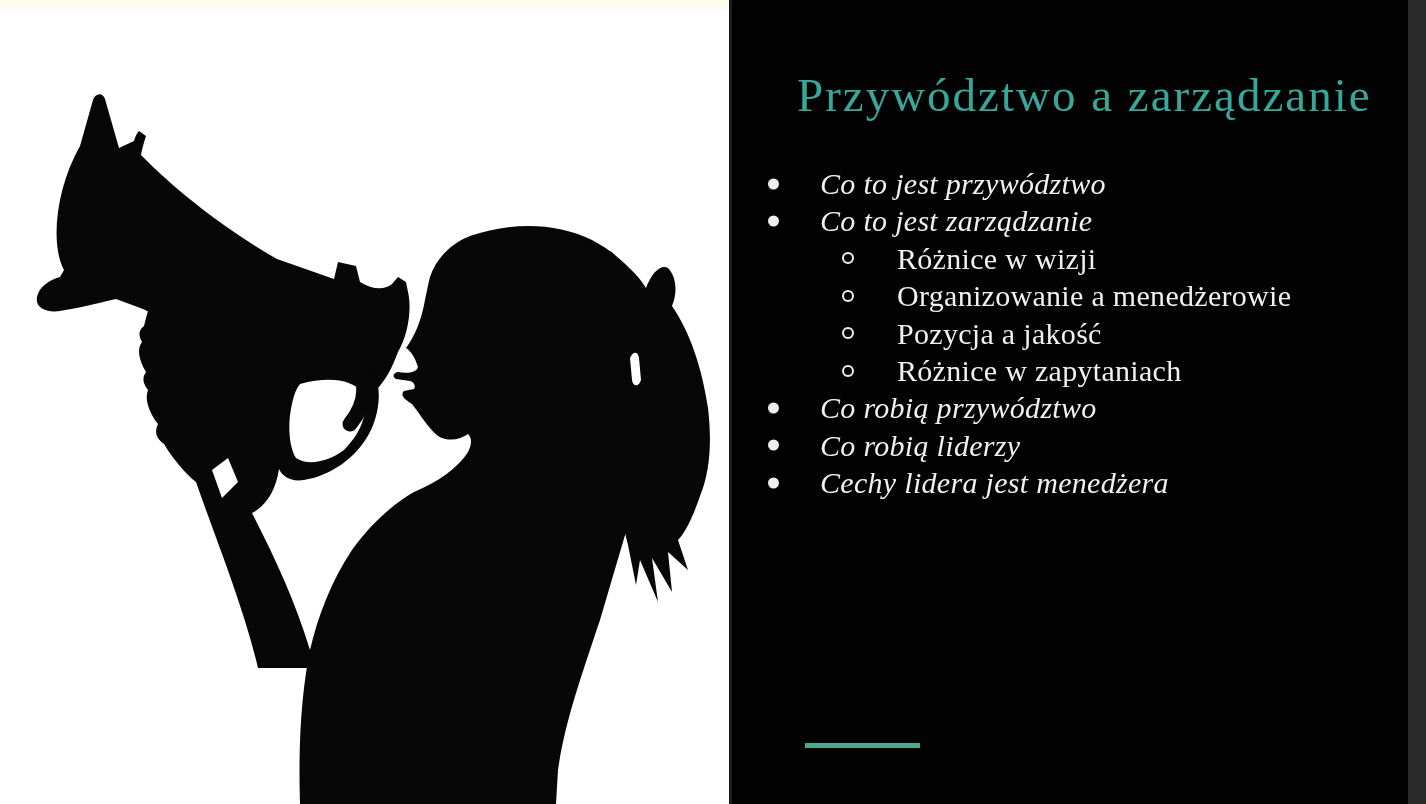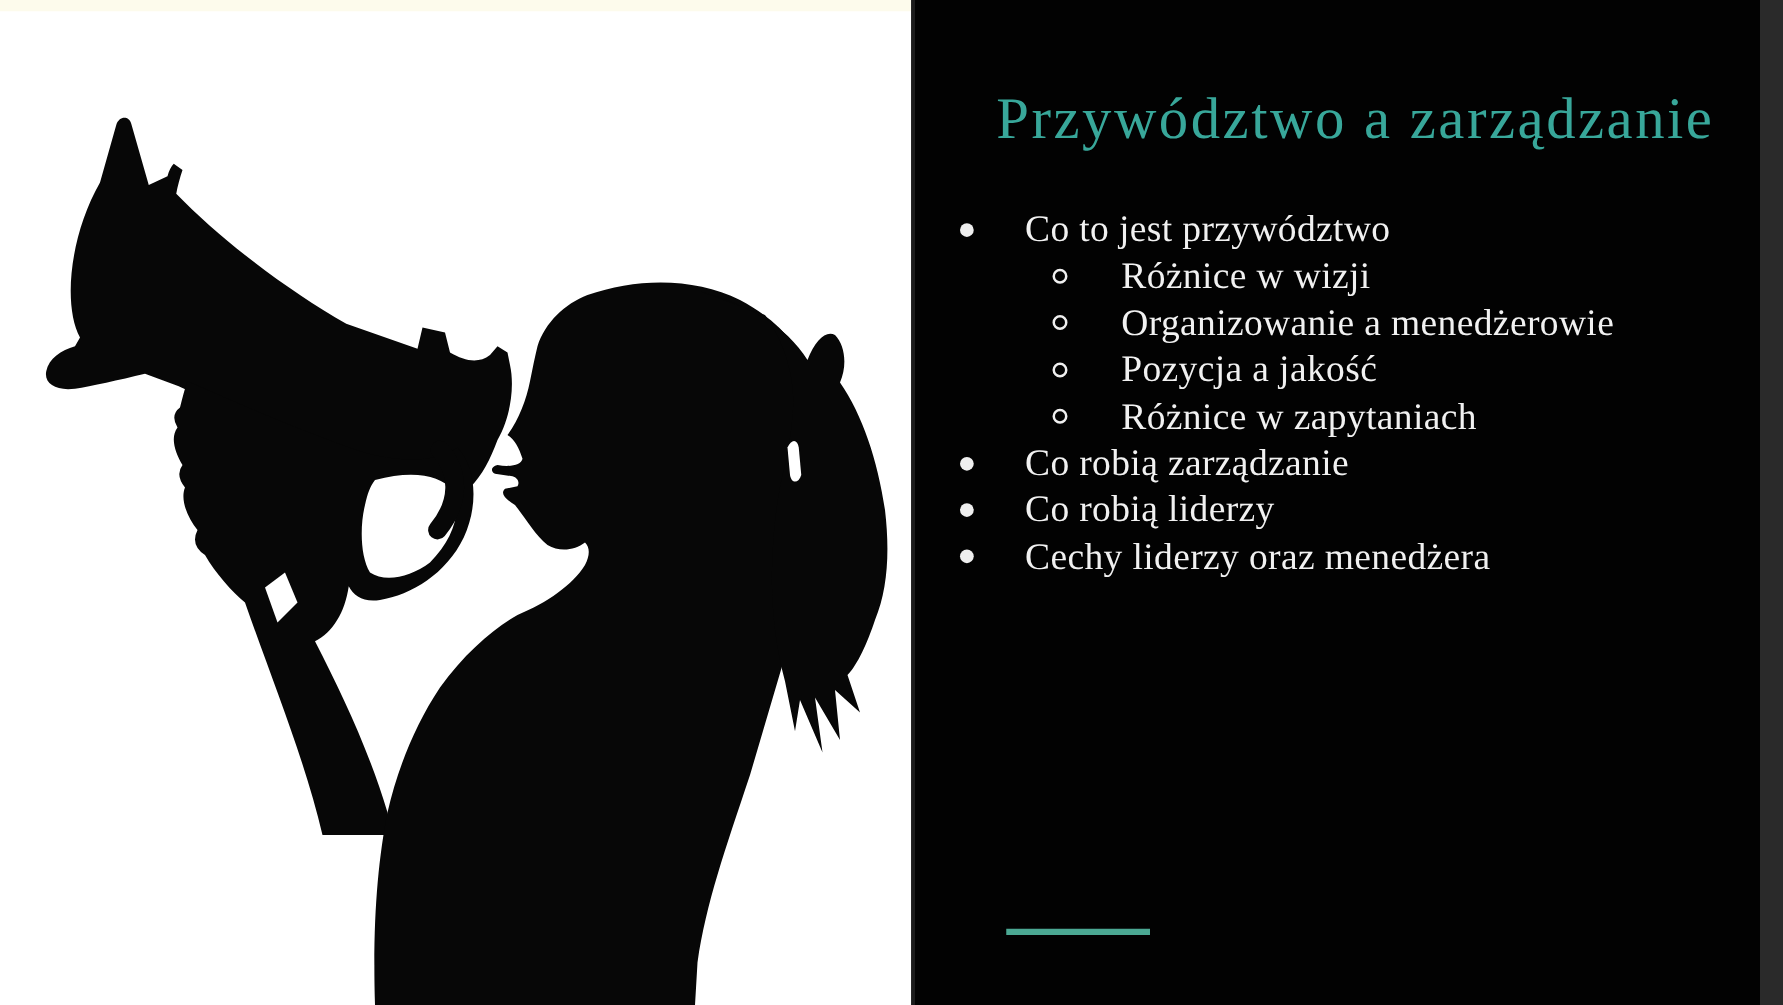--- a/index.html
+++ b/index.html
@@ -22,21 +22,21 @@
     color:#38a79a;white-space:nowrap;
   }
   .bullets{
     position:absolute;left:0;top:165px;width:1426px;margin:0;padding:0;
     list-style:none;overflow:hidden;
   }
   .bullets li{
     position:relative;height:37.4px;line-height:37.4px;white-space:nowrap;
     font-size:30px;letter-spacing:0.3px;color:#f1f1f1;overflow:hidden;
   }
-  .bullets li.lvl1{padding-left:820px;}
+  .bullets li.lvl1{padding-left:820px;font-style:italic;}
   .bullets li.lvl2{padding-left:897px;}
   .marker{position:absolute;top:50%;transform:translateY(-50%);box-sizing:border-box;}
   .lvl1 .marker{left:768px;width:11px;height:11px;border-radius:50%;background:#efefef;}
   .lvl2 .marker{left:842px;width:12px;height:12px;border-radius:50%;border:2.5px solid #efefef;background:transparent;}
   .accent-dash{position:absolute;left:805px;top:743px;width:115px;height:5px;background:#4ba893;}
 </style>
 </head>
 <body>
 
 <div class="stage">
@@ -165,24 +165,25 @@
         L 641,380 C 639,387 633,387 632,380 Z"></path>
     </svg>
   </div>
 
   <div class="panel-right"></div>
 
   <h1 class="slide-title">Przywództwo a zarządzanie</h1>
 
   <ul class="bullets">
     <li class="lvl1"><span class="marker"></span><span>Co to jest przywództwo</span></li>
+    <li class="lvl1"><span class="marker"></span><span>Co to jest zarządzanie</span></li>
     <li class="lvl2"><span class="marker"></span><span>Różnice w wizji</span></li>
     <li class="lvl2"><span class="marker"></span><span>Organizowanie a menedżerowie</span></li>
     <li class="lvl2"><span class="marker"></span><span>Pozycja a jakość</span></li>
     <li class="lvl2"><span class="marker"></span><span>Różnice w zapytaniach</span></li>
-    <li class="lvl1"><span class="marker"></span><span>Co robią zarządzanie</span></li>
+    <li class="lvl1"><span class="marker"></span><span>Co robią przywództwo</span></li>
     <li class="lvl1"><span class="marker"></span><span>Co robią liderzy</span></li>
-    <li class="lvl1"><span class="marker"></span><span>Cechy liderzy oraz menedżera</span></li>
+    <li class="lvl1"><span class="marker"></span><span>Cechy lidera jest menedżera</span></li>
   </ul>
 
   <div class="accent-dash"></div>
 
 </div>
 
 </body></html>

